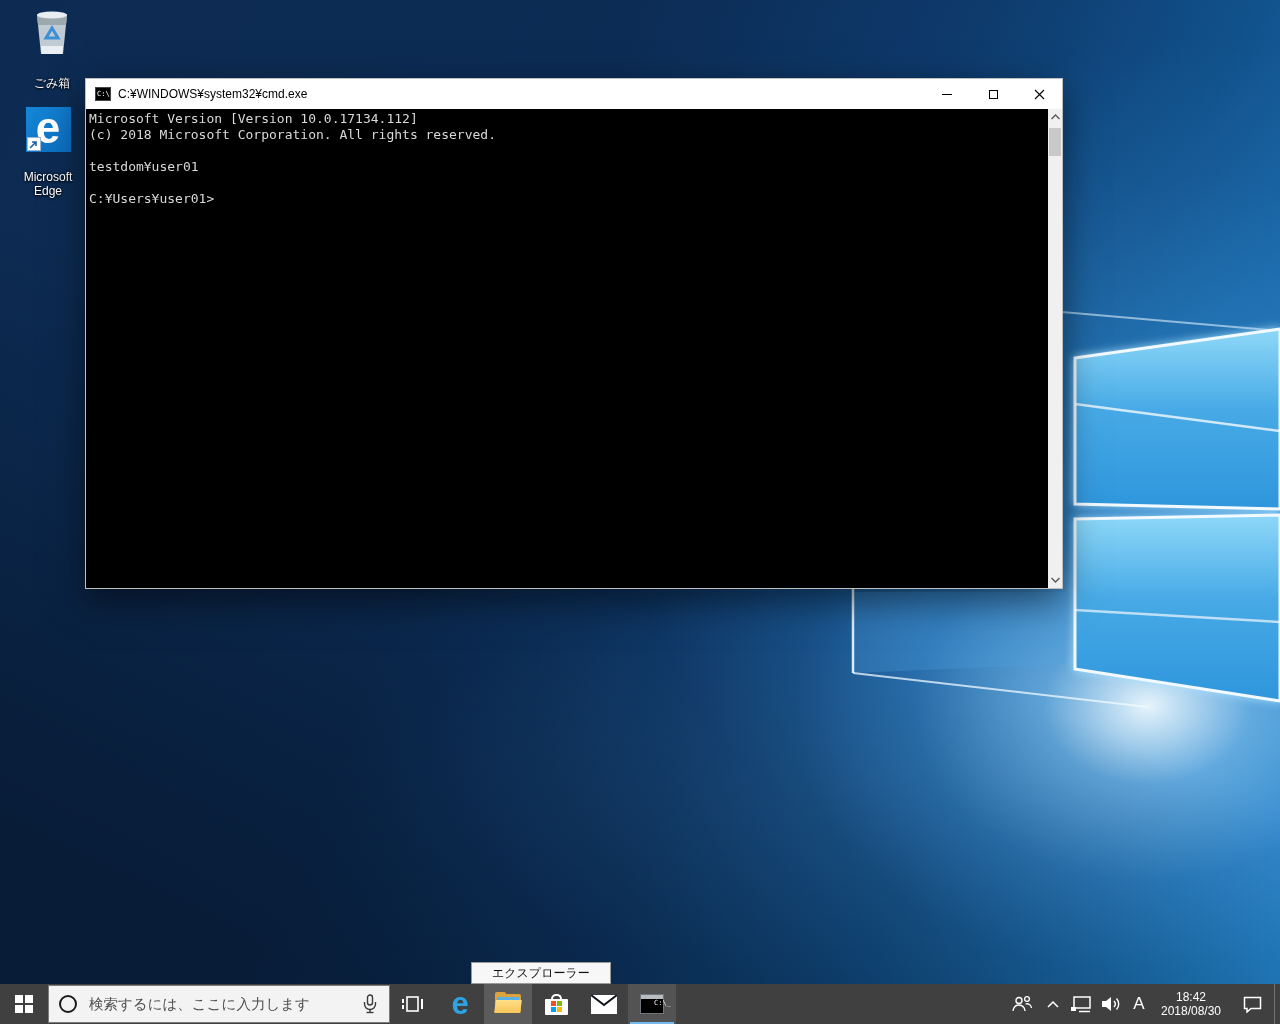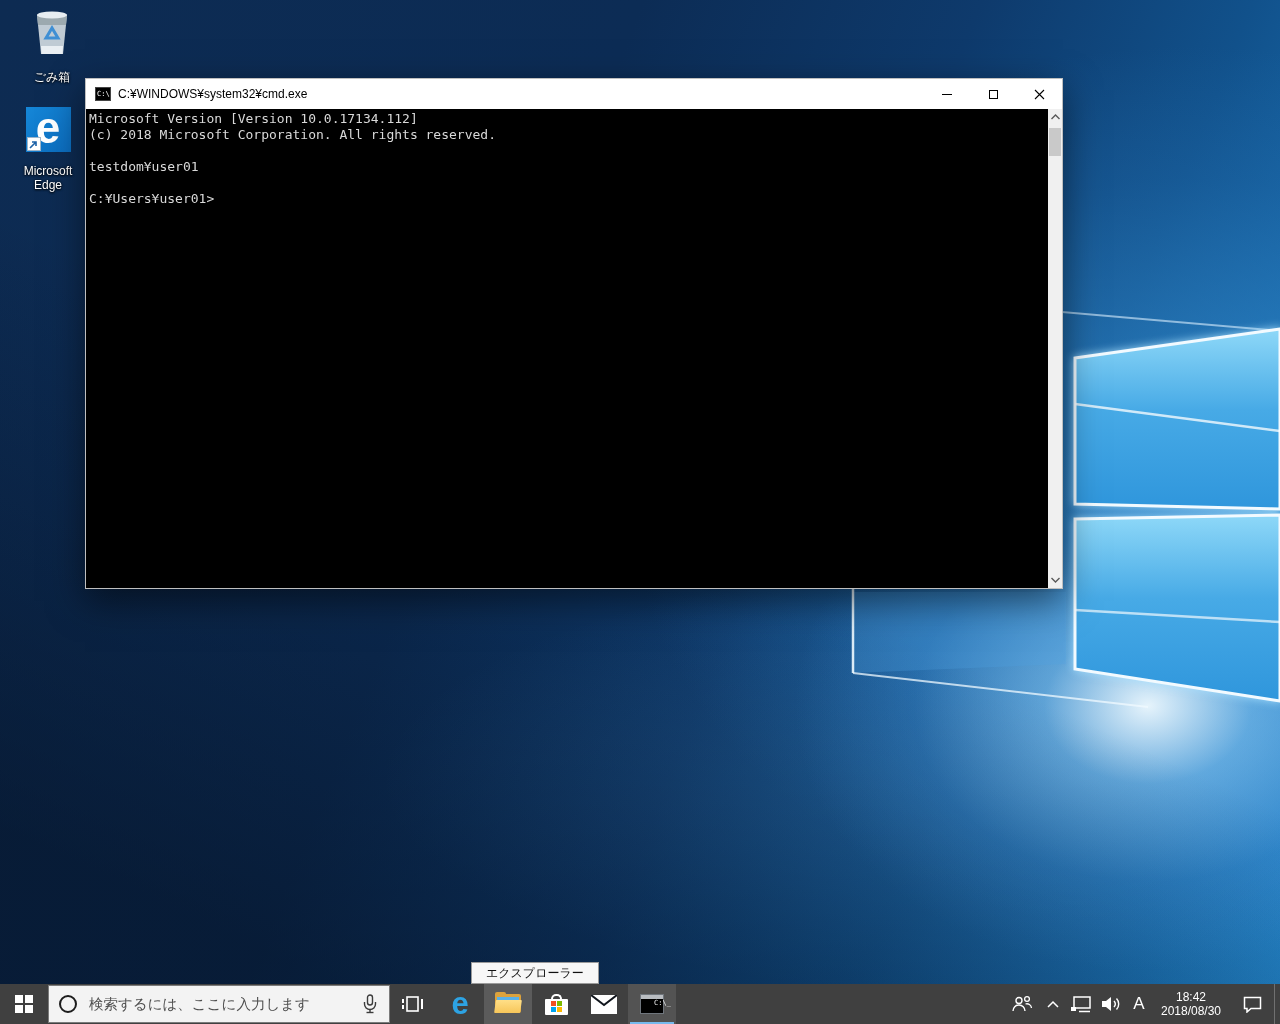--- a/index.html
+++ b/index.html
@@ -14,21 +14,21 @@
       radial-gradient(760px 600px at 1190px 490px, rgba(58,152,220,.65), rgba(38,115,182,.25) 52%, transparent 74%),
       linear-gradient(112deg,#0d2b52 0%,#0c2c55 38%,#0e3a6c 58%,#11518b 74%,#1a71b4 90%,#2387cd 100%);
   }
   .wallpaper .darken{position:absolute;inset:0;
     background:linear-gradient(205deg, transparent 50%, rgba(3,12,26,.5) 88%);}
   .logo-svg{position:absolute;left:520px;top:250px;width:760px;height:530px;}
 
   
   .desk-icon{position:absolute;width:76px;text-align:center;z-index:2;cursor:default;}
   .desk-icon .glyph{display:flex;justify-content:center;align-items:flex-end;height:52px;}
-  .desk-icon .label{margin-top:12px;font-size:12px;color:#fff;
+  .desk-icon .label{margin-top:18px;font-size:12px;color:#fff;
     text-shadow:0 1px 2px rgba(0,0,0,.9),0 0 3px rgba(0,0,0,.8);line-height:14px;}
   .icon-recycle{left:14px;top:6px;}
   .icon-edge{left:10px;top:100px;}
   .edge-tile{position:relative;width:45px;height:45px;margin:0 auto;
     background:linear-gradient(135deg,#1587d8,#0b6cbe);display:flex;align-items:center;justify-content:center;}
   .edge-tile .e{color:#fff;font-size:44px;font-weight:bold;line-height:40px;margin-top:-4px;}
   .shortcut-badge{position:absolute;left:1px;bottom:1px;width:14px;height:14px;background:#fff;
     border:1px solid #9db6cc;display:flex;align-items:center;justify-content:center;}
 
   
@@ -46,21 +46,21 @@
   .console-text{width:963px;height:100%;background:#000;padding:2px 0 0 3px;overflow:hidden;}
   .cline{height:16px;line-height:16px;font-family:"DejaVu Sans Mono",monospace;
     font-size:13px;color:#d9d9d9;white-space:pre;}
   .scrollbar{width:14px;height:100%;background:#f0f0f0;position:relative;}
   .sb-arrow{position:absolute;left:0;width:14px;height:16px;display:flex;align-items:center;justify-content:center;}
   .sb-up{top:0;} .sb-down{bottom:0;}
   .sb-thumb{position:absolute;left:1px;top:19px;width:12px;height:28px;background:#c9c9c9;}
 
   
   .tooltip{position:absolute;left:471px;top:962px;height:22px;z-index:8;background:#f7f7f7;
-    border:1px solid #9a9a9a;color:#111;font-size:12px;line-height:20px;padding:0 14px;white-space:nowrap;}
+    border:1px solid #9a9a9a;color:#111;font-size:12px;line-height:20px;padding:0 20px;white-space:nowrap;}
 
   
   .taskbar{position:absolute;left:0;bottom:0;width:1280px;height:40px;background:#404040;z-index:10;
     display:flex;align-items:center;}
   .tb-btn{height:40px;display:flex;align-items:center;justify-content:center;position:relative;}
   .start-btn{width:48px;}
   .win-logo{display:grid;grid-template-columns:8px 8px;grid-template-rows:8px 8px;gap:2px;}
   .win-logo span{background:#fff;}
   .search-box{width:342px;height:38px;margin-top:-1px;background:#f3f3f3;border:1px solid #7b7b7b;
     display:flex;align-items:center;}

